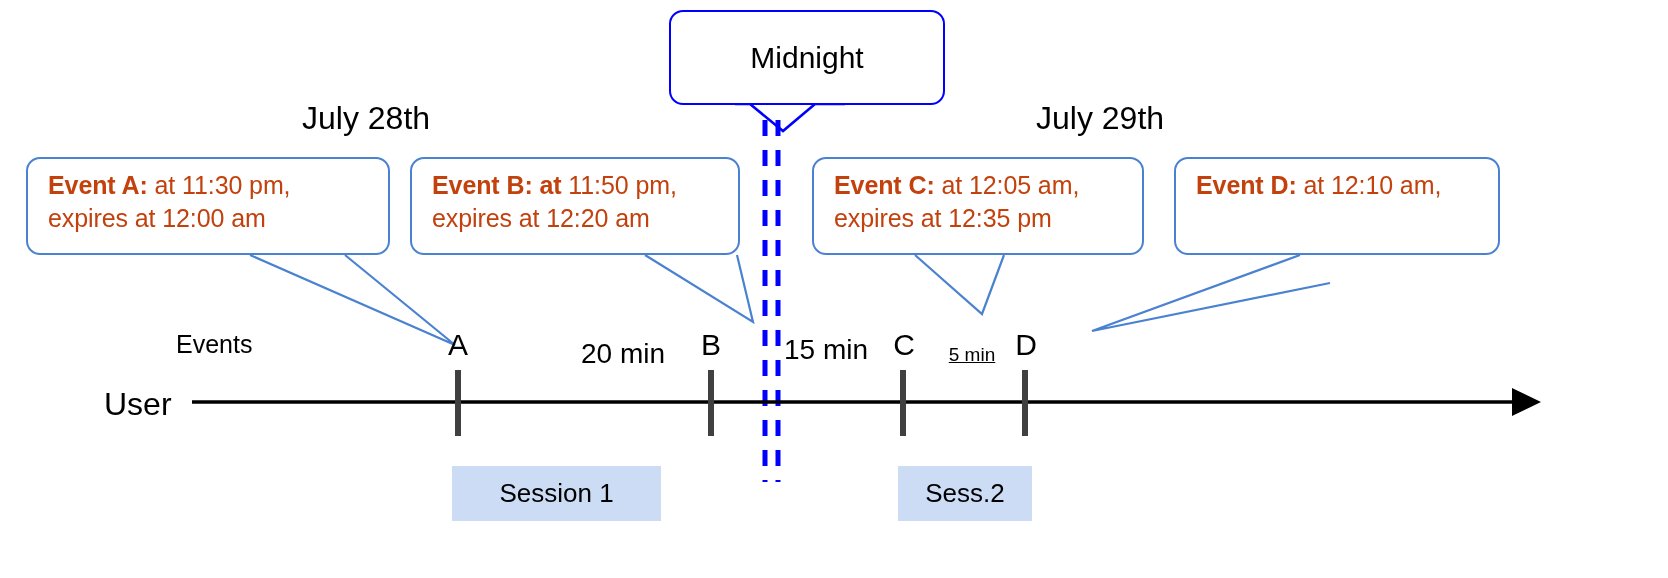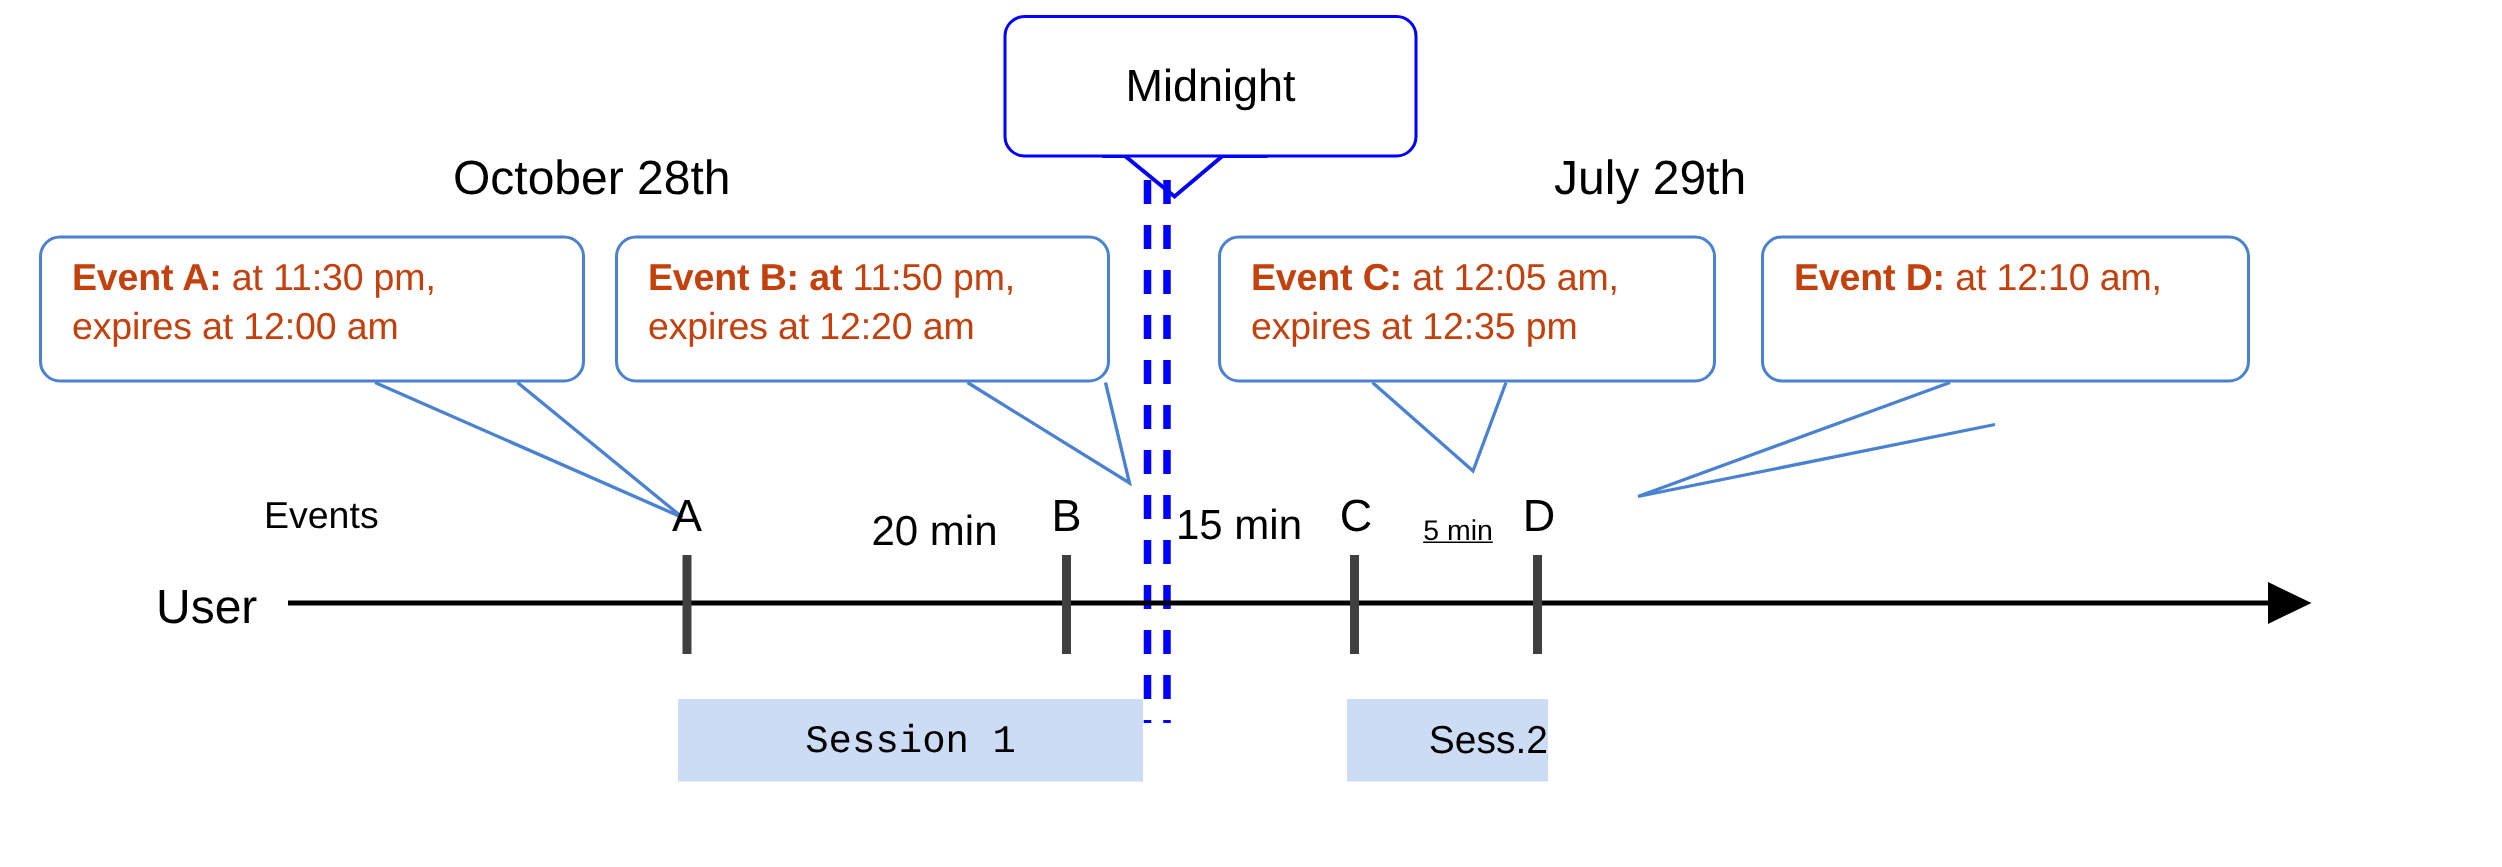--- a/index.html
+++ b/index.html
@@ -136,21 +136,21 @@
     <line x1="458" y1="370" x2="458" y2="436" stroke="#404040" stroke-width="6"></line>
     <line x1="711" y1="370" x2="711" y2="436" stroke="#404040" stroke-width="6"></line>
     <line x1="903" y1="370" x2="903" y2="436" stroke="#404040" stroke-width="6"></line>
     <line x1="1025" y1="370" x2="1025" y2="436" stroke="#404040" stroke-width="6"></line>
   </svg>
 
   <div id="callout-midnight" style="left:669px; top:10px; width:276px; height:95px;">
     <span>Midnight</span>
   </div>
 
-  <div class="date-label" style="left:302px; top:100px;">October 28th</div>
+  <div class="date-label" style="left:302px; top:100px;">July 28th</div>
   <div class="date-label" style="left:1036px; top:100px;">July 29th</div>
 
   <div class="callout" style="left:26px; top:157px; width:364px; height:98px;">
     <div>
       <span class="lbl">Event A:</span><span> at 11:30 pm,</span>
     </div>
     <div>expires at 12:00 am</div>
   </div>
 
   <div class="callout" style="left:410px; top:157px; width:330px; height:98px;">
@@ -178,20 +178,20 @@
 
   <div class="event-letter" style="left:438px; top:328px; width:40px;">A</div>
   <div class="event-letter" style="left:691px; top:328px; width:40px;">B</div>
   <div class="event-letter" style="left:884px; top:328px; width:40px;">C</div>
   <div class="event-letter" style="left:1006px; top:328px; width:40px;">D</div>
 
   <div class="interval-label" style="left:553px; top:338px; width:140px;">20 min</div>
   <div class="interval-label" style="left:726px; top:334px; width:200px;">15 min</div>
   <div class="interval-label small" style="left:919px; top:344px; width:106px;text-decoration:underline;">5 min</div>
 
-  <div class="session-box" style="left:452px; top:466px; width:310px; height:55px;font-family:Liberation Mono, monospace;">
+  <div class="session-box" style="left:452px; top:466px; width:209px; height:55px;">
     <span>Session 1</span>
   </div>
-  <div class="session-box" style="left:898px; top:466px; width:134px; height:55px;justify-content:flex-end;">
+  <div class="session-box" style="left:898px; top:466px; width:134px; height:55px;">
     <span>Sess.2</span>
   </div>
 
 </div>
 
 </body></html>

